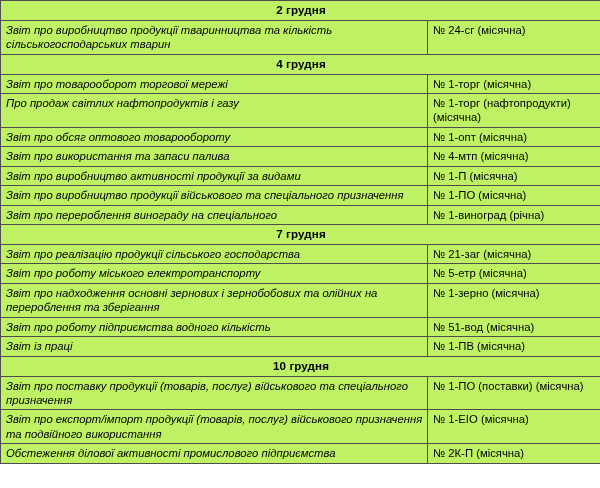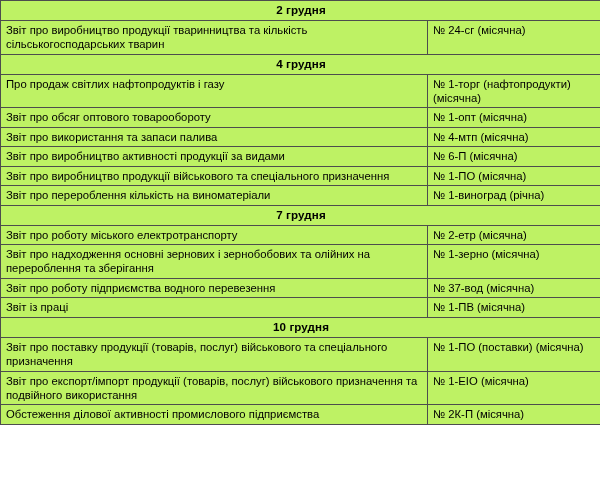--- a/index.html
+++ b/index.html
@@ -35,20 +35,21 @@
     background: #e2e2e2;
     border: 1px solid #6e6e6e;
     text-align: center;
     font-weight: bold;
     font-size: 11.6px;
     padding: 2px 4px 3px 4px;
     letter-spacing: 0.1px;
   }
   td.cell-name {
     word-wrap: break-word;
+    font-style: italic;
   }
   td.cell-form {
     word-wrap: break-word;
     padding-left: 7px;
     margin-left: 24px;
   }
 </style>
 </head>
 <body>
 
@@ -62,57 +63,65 @@
         <td colspan="2">2 грудня</td>
       </tr>
       <tr>
         <td class="cell-name">Звіт про виробництво продукції тваринництва та кількість сільськогосподарських тварин</td>
         <td class="cell-form">№ 24-сг (місячна)</td>
       </tr>
       <tr class="date-header">
         <td colspan="2">4 грудня</td>
       </tr>
       <tr>
+        <td class="cell-name">Звіт про товарооборот торгової мережі</td>
+        <td class="cell-form">№ 1-торг (місячна)</td>
+      </tr>
+      <tr>
         <td class="cell-name">Про продаж світлих нафтопродуктів і газу</td>
         <td class="cell-form">№ 1-торг (нафтопродукти) (місячна)</td>
       </tr>
       <tr>
         <td class="cell-name">Звіт про обсяг оптового товарообороту</td>
         <td class="cell-form">№ 1-опт (місячна)</td>
       </tr>
       <tr>
         <td class="cell-name">Звіт про використання та запаси палива</td>
         <td class="cell-form">№ 4-мтп (місячна)</td>
       </tr>
       <tr>
         <td class="cell-name">Звіт про виробництво активності продукції за видами</td>
-        <td class="cell-form">№ 6-П (місячна)</td>
+        <td class="cell-form">№ 1-П (місячна)</td>
       </tr>
       <tr>
         <td class="cell-name">Звіт про виробництво продукції військового та спеціального призначення</td>
         <td class="cell-form">№ 1-ПО (місячна)</td>
       </tr>
       <tr>
-        <td class="cell-name">Звіт про перероблення кількість на виноматеріали</td>
+        <td class="cell-name">Звіт про перероблення винограду на спеціального</td>
         <td class="cell-form">№ 1-виноград (річна)</td>
       </tr>
       <tr class="date-header">
         <td colspan="2">7 грудня</td>
       </tr>
       <tr>
+        <td class="cell-name">Звіт про реалізацію продукції сільського господарства</td>
+        <td class="cell-form">№ 21-заг (місячна)</td>
+      </tr>
+      <tr>
         <td class="cell-name">Звіт про роботу міського електротранспорту</td>
-        <td class="cell-form">№ 2-етр (місячна)</td>
+        <td class="cell-form">№ 5-етр (місячна)</td>
       </tr>
       <tr>
         <td class="cell-name">Звіт про надходження основні зернових і зернобобових та олійних на перероблення та зберігання</td>
         <td class="cell-form">№ 1-зерно (місячна)</td>
       </tr>
       <tr>
-        <td class="cell-name">Звіт про роботу підприємства водного перевезення</td>
-        <td class="cell-form">№ 37-вод (місячна)</td>
+        <td class="cell-name">Звіт про роботу підприємства водного кількість</td>
+        <td class="cell-form">№ 51-вод (місячна)</td>
       </tr>
       <tr>
         <td class="cell-name">Звіт із праці</td>
         <td class="cell-form">№ 1-ПВ (місячна)</td>
       </tr>
       <tr class="date-header">
         <td colspan="2">10 грудня</td>
       </tr>
       <tr>
         <td class="cell-name">Звіт про поставку продукції (товарів, послуг) військового та спеціального призначення</td>

